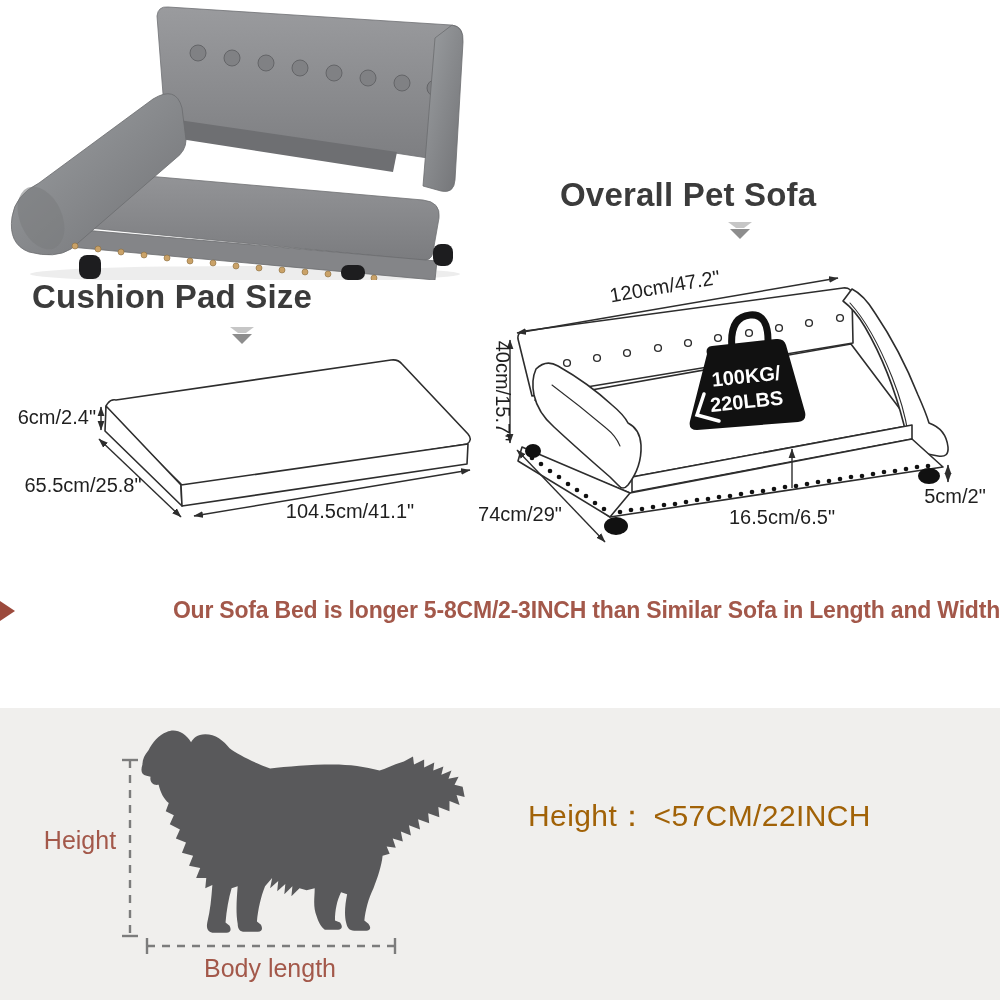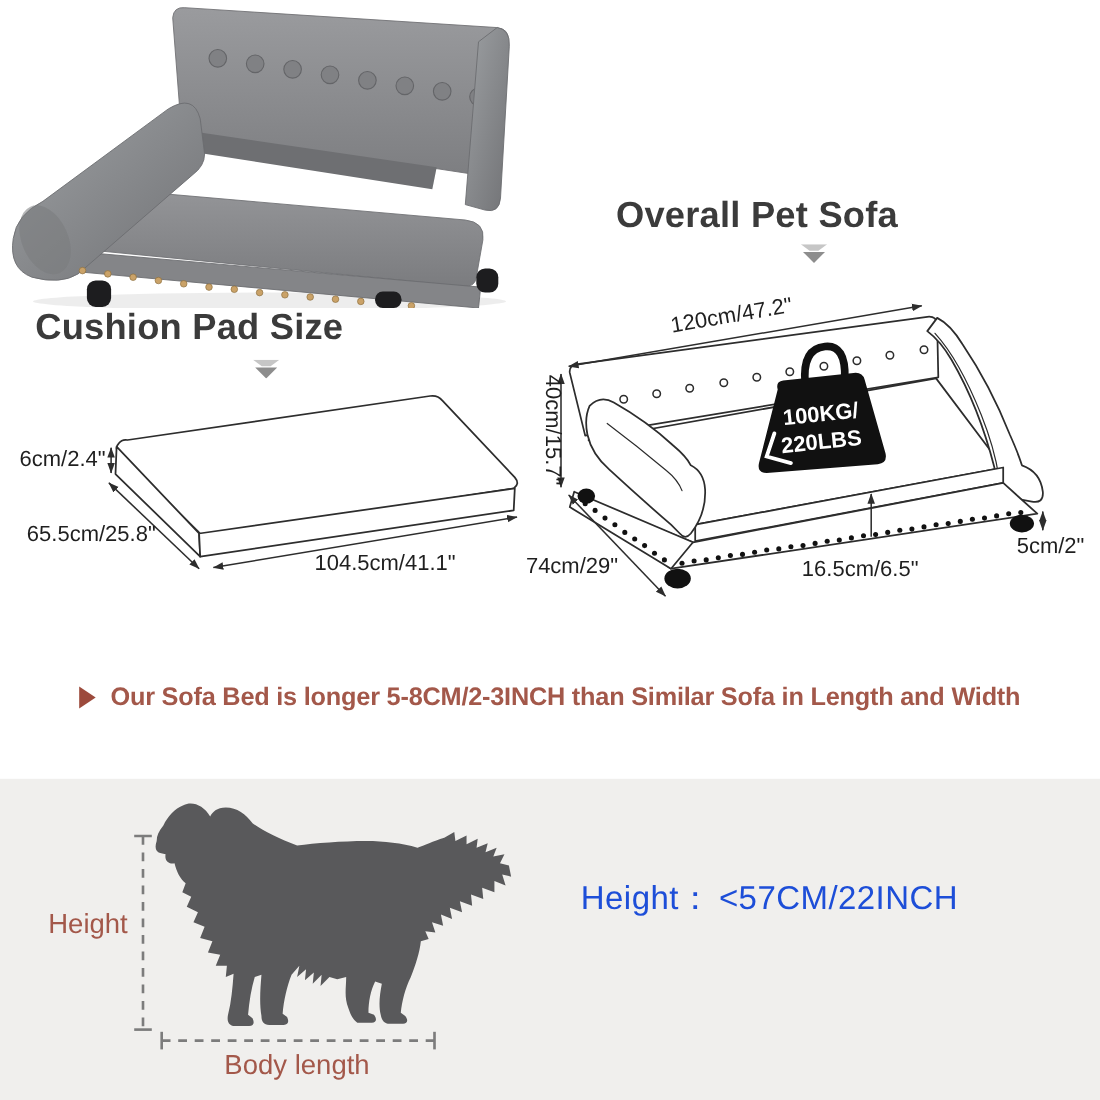--- a/index.html
+++ b/index.html
@@ -10,21 +10,21 @@
   .dim-svg text{font-family:"Liberation Sans", sans-serif;font-size:20px;fill:#1f1f1f;}
   .dim-line{stroke:#2d2d2d;stroke-width:1.4;fill:none;}
   .outline{stroke:#2d2d2d;stroke-width:1.6;fill:#ffffff;stroke-linejoin:round;stroke-linecap:round;}
   .thin{stroke:#2d2d2d;stroke-width:1.1;fill:none;stroke-linecap:round;}
   .notice{display:flex;align-items:center;justify-content:center;width:100%;
           font-size:23px;font-weight:700;color:#a3584a;letter-spacing:-0.2px;}
   .notice .tri{width:0;height:0;border-left:15px solid #9c4a3c;border-top:10px solid transparent;
                border-bottom:10px solid transparent;margin-right:13px;flex:0 0 auto;}
   .panel{background:#f0efed;}
   .fit-label{color:#a3584a;font-size:25px;text-align:center;}
-  .spec-row{font-size:30px;color:#1d4ed8;letter-spacing:0.4px;white-space:nowrap;}
+  .spec-row{font-size:30px;color:#a16207;letter-spacing:0.4px;white-space:nowrap;}
   .spec-row .val{margin-left:6px;}
   .specs{display:flex;flex-direction:column;gap:20px;}
 </style>
 </head>
 <body>
 
 <div id="stage">
 
   <svg class="abs" style="left:5px;top:0px;" width="465" height="280" viewBox="0 0 465 280" aria-hidden="true">
     <defs>
@@ -227,21 +227,21 @@
     <line class="dim-line" x1="57" y1="195" x2="145" y2="287" marker-start="url(#arrS)" marker-end="url(#arrS)"></line>
     <text x="60" y="266" text-anchor="middle">74cm/29"</text>
 
     <line class="dim-line" x1="332" y1="194" x2="332" y2="233" marker-start="url(#arrS)"></line>
     <text x="322" y="269" text-anchor="middle">16.5cm/6.5"</text>
 
     <line class="dim-line" x1="488" y1="210" x2="488" y2="227" marker-start="url(#arrS)" marker-end="url(#arrS)"></line>
     <text x="495" y="248" text-anchor="middle">5cm/2"</text>
   </svg>
 
-  <div class="abs notice" style="left:0px;top:620px;">
+  <div class="abs notice" style="left:0px;top:597px;justify-content:space-between;">
     <span class="tri"></span>
     <span>Our Sofa Bed is longer 5-8CM/2-3INCH than Similar Sofa in Length and Width</span>
   </div>
 
   <div class="abs panel" style="left:0px;top:708px;width:1000px;height:292px;padding-left:45px;">
 
     <svg class="abs" style="left:132px;top:16px;" width="335" height="228" viewBox="0 0 330 225">
       <path fill="#59595b" d="M10,40 C8,46 9,50 14,51 L18,52 C17,57 20,61 26,60 C28,68 31,74 36,78
         L33,86 L41,90 L37,99 L47,104 L43,113 L53,117 L49,127 L60,130 L56,140 L67,142 L63,152 L73,152
         L72,162 L79,159 C78,172 77,184 74,196 C73,201 74,205 79,206 L93,206 C97,206 98,203 96,199

